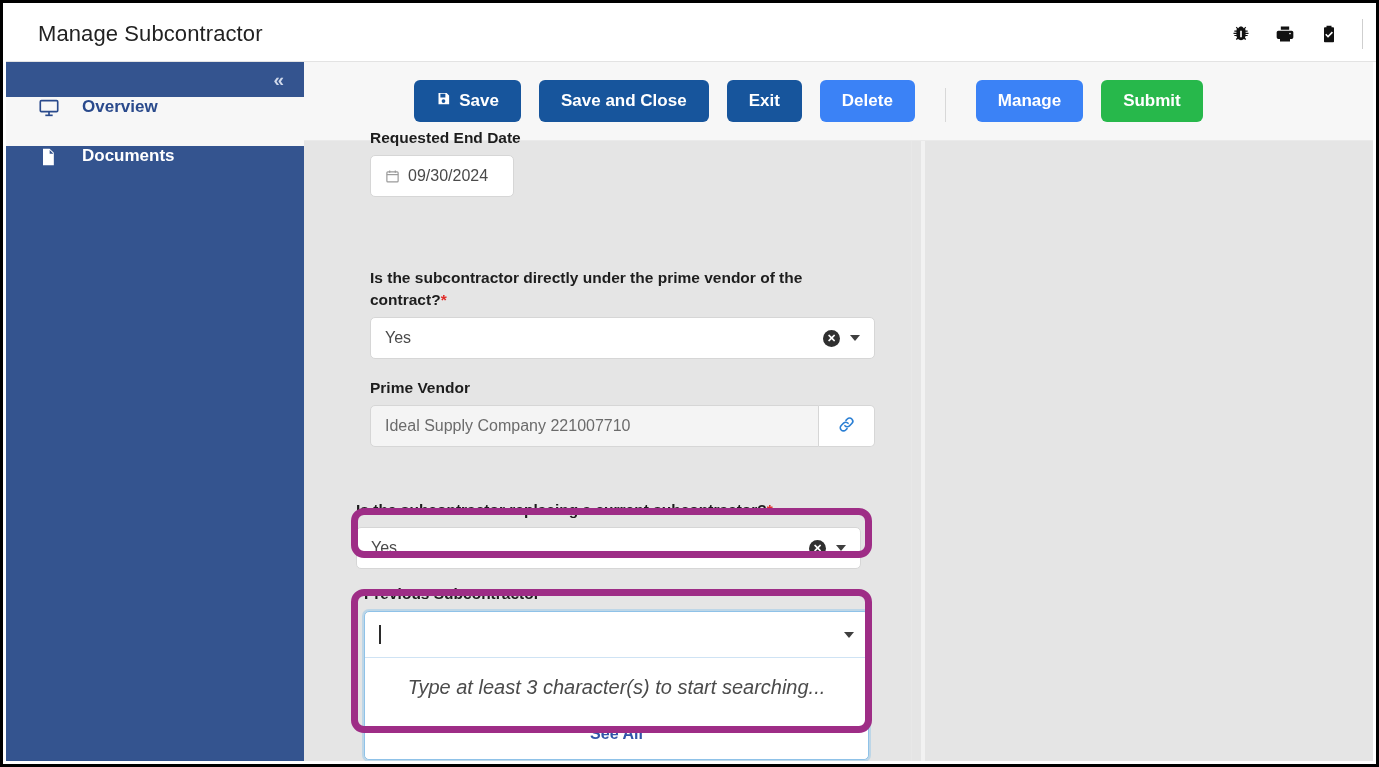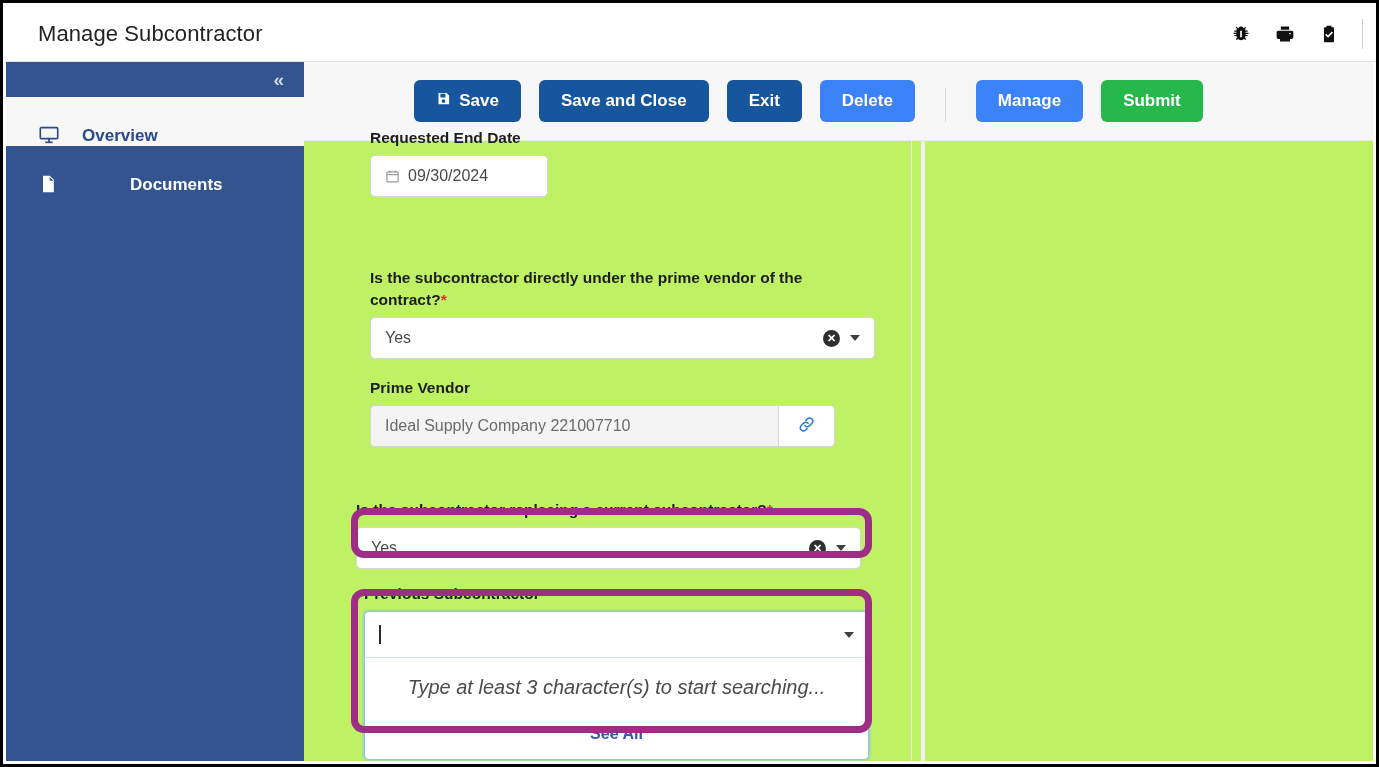--- a/index.html
+++ b/index.html
@@ -79,21 +79,21 @@
     color: #cfd8ea;
     font-size: 19px;
     font-weight: bold;
     padding-right: 20px;
     line-height: 1;
     cursor: pointer;
     user-select: none;
   }
   .nav-item {
     display: flex;
-    align-items: flex-end;
+    align-items: flex-start;
     height: 49px;
     padding-left: 32px;
     font-size: 17px;
     cursor: pointer;
     box-sizing: border-box;
   }
   .nav-item .nav-ico {
     width: 26px;
     display: flex;
     align-items: center;
@@ -102,21 +102,20 @@
   .nav-item.active {
     background: #f7f7f7;
     color: #2a4a8c;
     font-weight: bold;
   }
   .nav-item.active .nav-ico { color: #2a4a8c; }
   .nav-item.inactive {
     background: #34548f;
     color: #ffffff;
     font-weight: bold;
-    gap: 48px;
   }
   .nav-item.inactive .nav-ico { color: #ffffff; }
 
   
   .content {
     position: absolute;
     left: 301px;
     top: 59px;
     right: 3px;
     bottom: 3px;
@@ -161,21 +160,21 @@
     width: 1px;
     height: 34px;
     background: #d8d8d8;
     margin: 0 12px;
   }
 
   
   .form-scroll {
     position: relative;
     height: calc(100% - 79px);
-    background: #bef264;
+    background: #e5e5e5;
   }
   .form-panel {
     position: absolute;
     left: 0;
     top: 0;
     width: 608px;
     height: 100%;
     border-right: 1px solid #e8e8e8;
     padding-left: 0;
     box-sizing: border-box;
@@ -207,21 +206,21 @@
     border-radius: 5px;
     background: #ffffff;
     box-sizing: border-box;
     display: flex;
     align-items: center;
     font-size: 16px;
     color: #4a4a4a;
     padding: 0 14px;
   }
   .input-box.readonly { background: #f4f4f4; color: #6b6b6b; }
-  .input-box.narrow { width: 178px; }
+  .input-box.narrow { width: 144px; }
 
   .cal-ico { color:#9a9a9a; margin-right:8px; display:flex; }
   .dd-right {
     margin-left: auto;
     display: flex;
     align-items: center;
     gap: 10px;
   }
   .clear-ico {
     width: 17px; height: 17px;
@@ -252,21 +251,21 @@
     background: #ffffff;
     display: flex;
     align-items: center;
     justify-content: center;
     color: #2b7fd4;
     cursor: pointer;
     box-sizing: border-box;
   }
   .input-with-addon { display: flex; }
   .input-with-addon .input-box {
-    width: 409px;
+    width: 449px;
     border-radius: 5px 0 0 5px;
     align-items: center;
   }
 
   
   .combo-focus {
     position: relative;
     width: 505px;
     box-sizing: border-box;
     border: 1px solid #8fc2e8;

